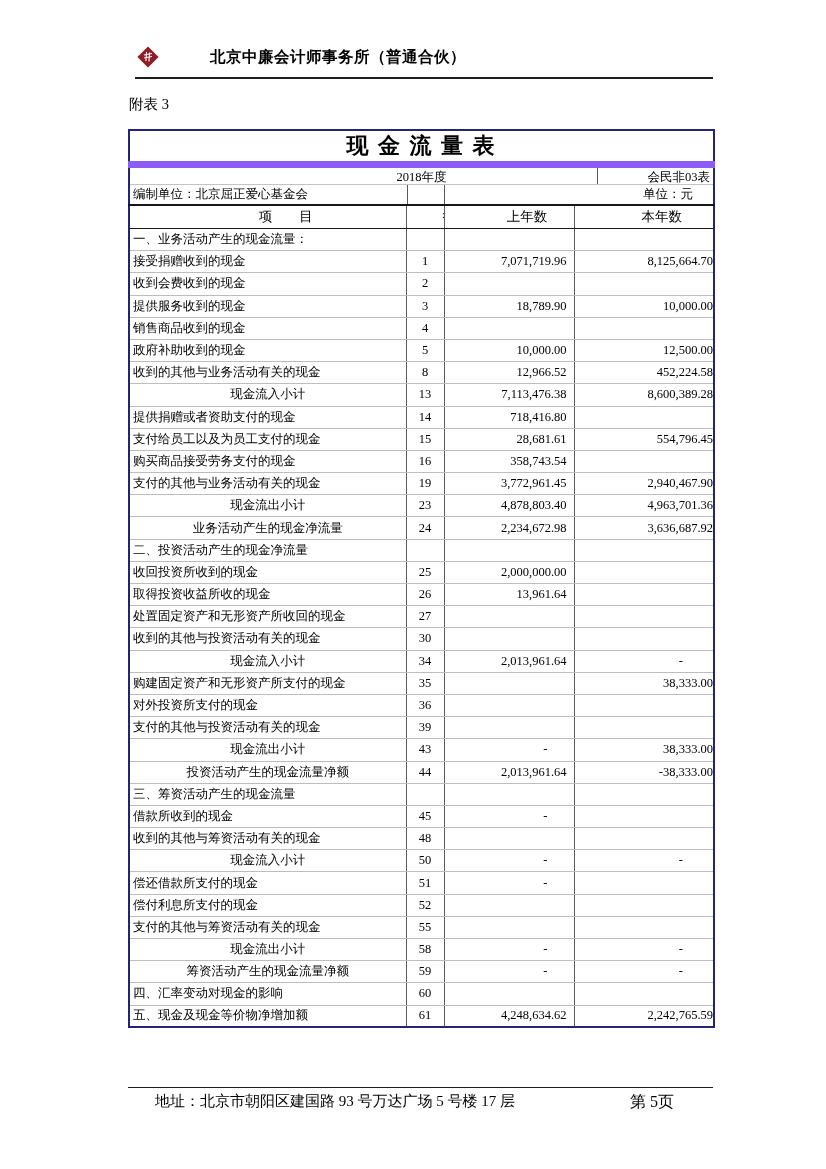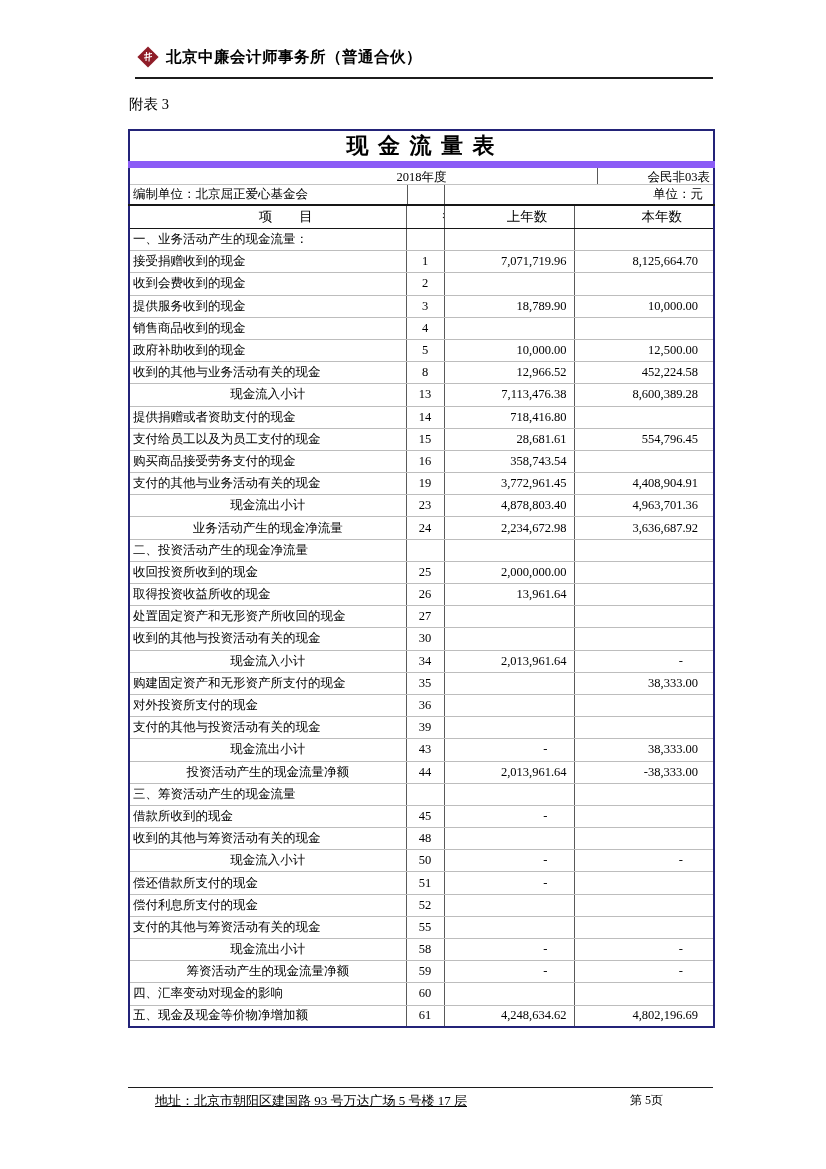--- a/index.html
+++ b/index.html
@@ -5,21 +5,21 @@
   * { margin:0; padding:0; box-sizing:border-box; }
   html,body { background:#ffffff; }
   body {
     width:826px; height:1169px;
     font-family:"Liberation Serif","DejaVu Serif",serif;
     color:#000;
   }
   .sheet { position:relative; width:826px; height:1169px; background:#fff; overflow:hidden; }
 
   
-  .brand { position:absolute; left:134px; top:42px; height:30px; display:flex; align-items:center; }
+  .brand { position:absolute; left:134px; top:42px; height:30px; display:flex; align-items:center;gap:44px; }
   .logo { width:28px; height:28px; display:block; }
   .brand-name {
     font-family:"Liberation Sans","DejaVu Sans",sans-serif;
     font-weight:bold; font-size:15.5px; letter-spacing:0.5px; margin-left:4px;
     white-space:nowrap;
   }
   .brand-rule { position:absolute; left:135px; top:77px; width:578px; border-top:2px solid #1c1c1c; }
 
   .attach { position:absolute; left:129px; top:95px; font-size:14.5px; }
 
@@ -36,46 +36,46 @@
     letter-spacing:2px; border-bottom:7px solid #8b5cf6;
   }
   tr.year-row td { height:20px; position:relative; font-size:12.5px; border-bottom:1px solid #c3c3c3;margin-left:48px; }
   .year-text { position:absolute; left:0; right:0; top:1px; text-align:center; }
   .form-code {
     position:absolute; right:0; top:0; bottom:0; width:116px;
     border-left:1px solid #595959; text-align:right; padding:1px 3px 0 0;
   }
   tr.unit-row td { height:20px; position:relative; font-size:12.5px; }
   .prepared-by { position:absolute; left:3px; top:1px; }
-  .unit-label  { position:absolute; right:10px; top:1px;margin-left:28px; }
+  .unit-label  { position:absolute; right:20px; top:1px;margin-left:28px; }
   .line-col-ghost {
     position:absolute; left:277px; top:0; bottom:0; width:38px;
     border-left:1px solid #595959; border-right:1px solid #595959;
   }
   tr.header-row td {
     height:24px; text-align:center; font-size:13.5px;
     border-top:2px solid #161616; border-bottom:1.5px solid #161616;padding-left:36px;
   }
   tr.header-row td + td { border-left:1px solid #595959; }
 
   tr.data-row td { height:22.2px; font-size:12.5px; border-bottom:1px solid #bdbdbd; }
   tr.data-row td + td { border-left:1px solid #595959; }
   tr.data-row:last-child td { border-bottom:none; }
   td.item-cell { padding-left:3px; }
   tr.subtotal td.item-cell { text-align:center; padding-left:0; }
   td.line-cell { text-align:center; font-size:12px; }
   td.prev-cell, td.curr-cell { text-align:right; padding-right:7px; }
-  td.curr-cell { padding-right:15px; }
+  td.curr-cell { padding-right:0; }
   td.prev-cell.dash { padding-right:26px; }
   td.curr-cell.dash { padding-right:30px; }
 
   
   .footer-rule { position:absolute; left:128px; top:1087px; width:585px; border-top:1.5px solid #1c1c1c; }
-  .footer-address { position:absolute; left:155px; top:1092px; font-size:13px;text-decoration:underline; }
-  .footer-page { position:absolute; left:630px; top:1092px; font-size:12px; }
+  .footer-address { position:absolute; left:155px; top:1092px; font-size:15px; }
+  .footer-page { position:absolute; left:630px; top:1092px; font-size:16px; }
 </style>
 </head>
 <body>
 
 <div class="sheet">
 
   <div class="brand">
     <span>
       <svg class="logo" viewBox="0 0 28 28">
         <rect x="6.5" y="6.5" width="15" height="15" fill="#8f1d28" transform="rotate(45 14 14)"></rect>
@@ -182,21 +182,21 @@
         <tr class="data-row item">
         <td class="item-cell">购买商品接受劳务支付的现金</td>
         <td class="line-cell">16</td>
         <td class="prev-cell">358,743.54</td>
         <td class="curr-cell"></td>
       </tr>
         <tr class="data-row item">
         <td class="item-cell">支付的其他与业务活动有关的现金</td>
         <td class="line-cell">19</td>
         <td class="prev-cell">3,772,961.45</td>
-        <td class="curr-cell">4,408,904.91</td>
+        <td class="curr-cell">2,940,467.90</td>
       </tr>
         <tr class="data-row subtotal">
         <td class="item-cell">现金流出小计</td>
         <td class="line-cell">23</td>
         <td class="prev-cell">4,878,803.40</td>
         <td class="curr-cell">4,963,701.36</td>
       </tr>
         <tr class="data-row subtotal">
         <td class="item-cell">业务活动产生的现金净流量</td>
         <td class="line-cell">24</td>
@@ -326,21 +326,21 @@
         <tr class="data-row item">
         <td class="item-cell">四、汇率变动对现金的影响</td>
         <td class="line-cell">60</td>
         <td class="prev-cell"></td>
         <td class="curr-cell"></td>
       </tr>
         <tr class="data-row item">
         <td class="item-cell">五、现金及现金等价物净增加额</td>
         <td class="line-cell">61</td>
         <td class="prev-cell">4,248,634.62</td>
-        <td class="curr-cell">4,802,196.69</td>
+        <td class="curr-cell">2,242,765.59</td>
       </tr>
       </tbody>
   </table>
 
   <div class="footer-rule"></div>
   <div class="footer-address">地址：北京市朝阳区建国路 93 号万达广场 5 号楼 17 层</div>
   <div class="footer-page">第 5页</div>
 
 </div>
 

